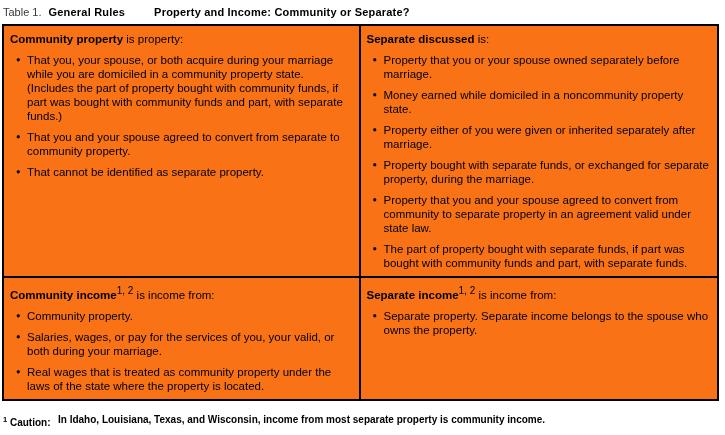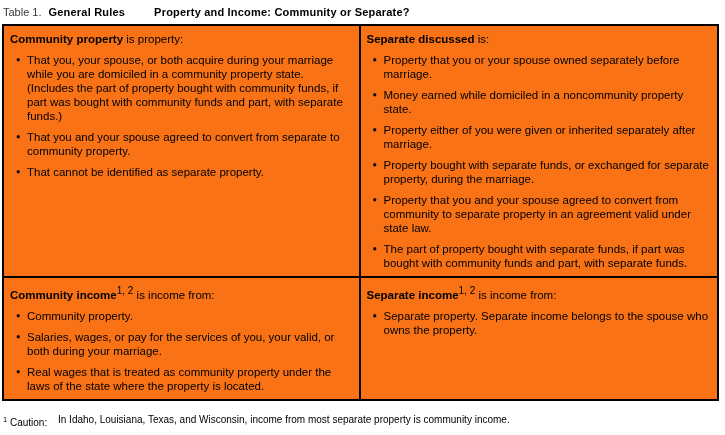--- a/index.html
+++ b/index.html
@@ -36,21 +36,21 @@
   sup.hsup { font-size: 10px; margin-top: 28px; }
 
   ul.blist { list-style: none; margin: 0; padding: 0; }
   li.bitem { display: flex; margin-top: 7px; }
   .bullet { flex: 0 0 17px; padding-left: 6px; font-size: 7.5px; line-height: 14px; }
   .btext { flex: 1; }
 
   
   .footnotes { margin-top: 7px; font-size: 10px; line-height: 13px; }
   .footnote { display: flex; margin-top: 5px; }
-  .footnote:first-child { margin-top: 12px; }
+  .footnote:first-child { margin-top: 12px; font-weight: bold; }
   .fn-label { flex: 0 0 56px; padding-left: 1px; white-space: nowrap; }
   .fn-label sup { font-size: 7.5px; }
   .fn-text { flex: 1; padding-right: 2px; }
   .fn-text i { font-style: italic; }
 </style>
 </head>
 <body>
 
 <div class="page">
 

